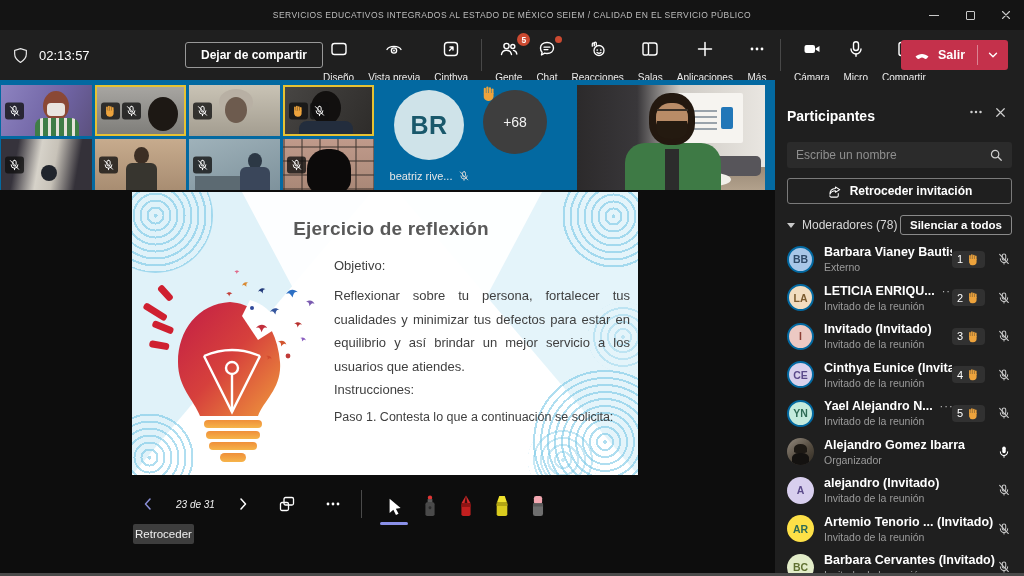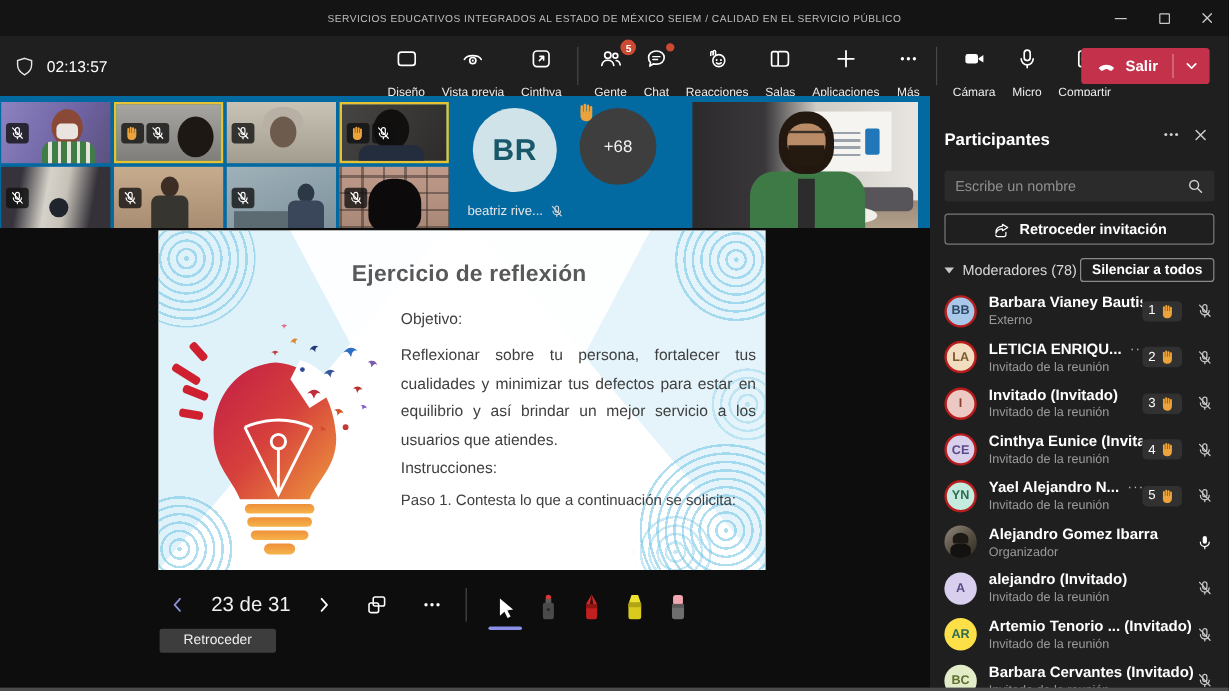--- a/index.html
+++ b/index.html
@@ -133,28 +133,28 @@
   .s-obj{position:absolute;left:202px;top:66px;font-size:13px;color:#3f3f3f;}
   .s-par{position:absolute;left:202px;top:92px;width:296px;font-size:13px;color:#3f3f3f;
     line-height:23.5px;text-align:justify;}
   .s-ins{position:absolute;left:202px;top:190px;font-size:13px;color:#3f3f3f;}
   .s-paso{position:absolute;left:202px;top:218px;font-size:12.5px;color:#3f3f3f;}
   .bulb{position:absolute;left:6px;top:72px;}
 
   
   .controls{position:absolute;left:136px;top:406px;height:36px;display:flex;align-items:center;color:#fff;}
   .pg-chev{display:flex;align-items:center;padding:4px;}
-  .pg-label{font-size:17px;color:#f0f0f0;margin:0 16px;}
+  .pg-label{font-size:10px;color:#f0f0f0;margin:0 16px;font-style:italic;}
   .c-gap{width:18px;}
   .c-div{width:1px;height:28px;background:#4a4a4a;margin:0 14px;}
   .tool{position:relative;display:flex;align-items:flex-end;padding:0 7px;height:30px;}
   .tool.active::after{content:"";position:absolute;left:4px;right:4px;bottom:-6px;height:3px;
     background:#8a90e8;border-radius:2px;}
   .tooltip{position:absolute;left:133px;top:444px;background:#3d3d3d;color:#efefef;
-    font-size:11.5px;padding:4px 20px;border-radius:2px;}
+    font-size:11.5px;padding:4px 2px;border-radius:2px;}
 
   
   .sidebar{position:absolute;top:80px;right:0;width:249px;bottom:0;background:#1f1f1f;
     padding:0 12px;overflow:hidden;}
   .sb-header{display:flex;align-items:flex-end;height:44px;}
   .sb-title{flex:1;font-size:14px;font-weight:bold;color:#fff;}
   .sb-hbtn{display:flex;align-items:center;justify-content:center;width:24px;height:24px;color:#cfcfcf;}
   .sb-search{margin-top:18px;height:26px;background:#2b2b2b;border-radius:3px;
     display:flex;align-items:center;padding:0 9px;}
   .sb-search input{flex:1;background:transparent;border:0;outline:none;color:#e0e0e0;
@@ -166,21 +166,21 @@
   .sb-section{margin-top:9px;display:flex;align-items:center;height:24px;}
   .caret{width:0;height:0;border-left:4px solid transparent;border-right:4px solid transparent;
     border-top:5px solid #c9c9c9;margin-right:7px;}
   .sec-label{flex:1;font-size:12px;color:#d8d8d8;}
   .mute-all{border:1px solid #8a8a8a;border-radius:3px;background:transparent;color:#fff;
     font-size:11.5px;font-weight:bold;padding:3px 9px;font-family:inherit;}
   .plist{margin-top:3px;}
   .prow{display:flex;align-items:center;height:38.5px;}
   .avatar{width:27px;height:27px;border-radius:50%;flex:none;display:flex;align-items:center;
     justify-content:center;font-size:10.5px;font-weight:bold;}
-  .avatar.ring{border:2px solid #b91c1c;}
+  .avatar.ring{border:2px solid #0369a1;}
   .avatar.photo{background:linear-gradient(140deg,#8d8478 5%,#554c40 55%,#2f2a22 100%);overflow:hidden;position:relative;}
   .avatar.photo .ph{position:absolute;left:7px;top:6px;width:13px;height:9px;background:#1d1914;border-radius:50% 50% 20% 20%;}
   .avatar.photo .pb{position:absolute;left:5px;top:15px;width:17px;height:12px;background:#141210;border-radius:40% 40% 0 0;}
   .pinfo{flex:1;min-width:0;margin-left:10px;}
   .pname{display:flex;align-items:center;gap:7px;font-size:12.5px;font-weight:600;color:#fff;
     white-space:nowrap;overflow:hidden;}
   .pmore{color:#bdbdbd;font-weight:normal;letter-spacing:1px;font-size:11px;}
   .psub{font-size:10.5px;color:#9b9b9b;margin-top:2px;}
   .hbadge{display:flex;align-items:center;gap:4px;background:#313131;border-radius:4px;
     padding:2px 5px;margin-right:11px;}
@@ -334,20 +334,21 @@
 
 <div class="toolbar">
   <div class="tb-left">
     <span>
         <svg width="17" height="17">
           <use href="#i-shield"></use>
         </svg>
       </span>
     <span class="tb-timer">02:13:57</span>
   </div>
+  <button class="stop-share">Dejar de compartir</button>
 
   <div class="tb-items">
     <div class="tb-item">
       <span>
           <svg width="20" height="20">
             <use href="#i-layout"></use>
           </svg>
         </span>
       <span class="lbl">Diseño</span>
     </div>

